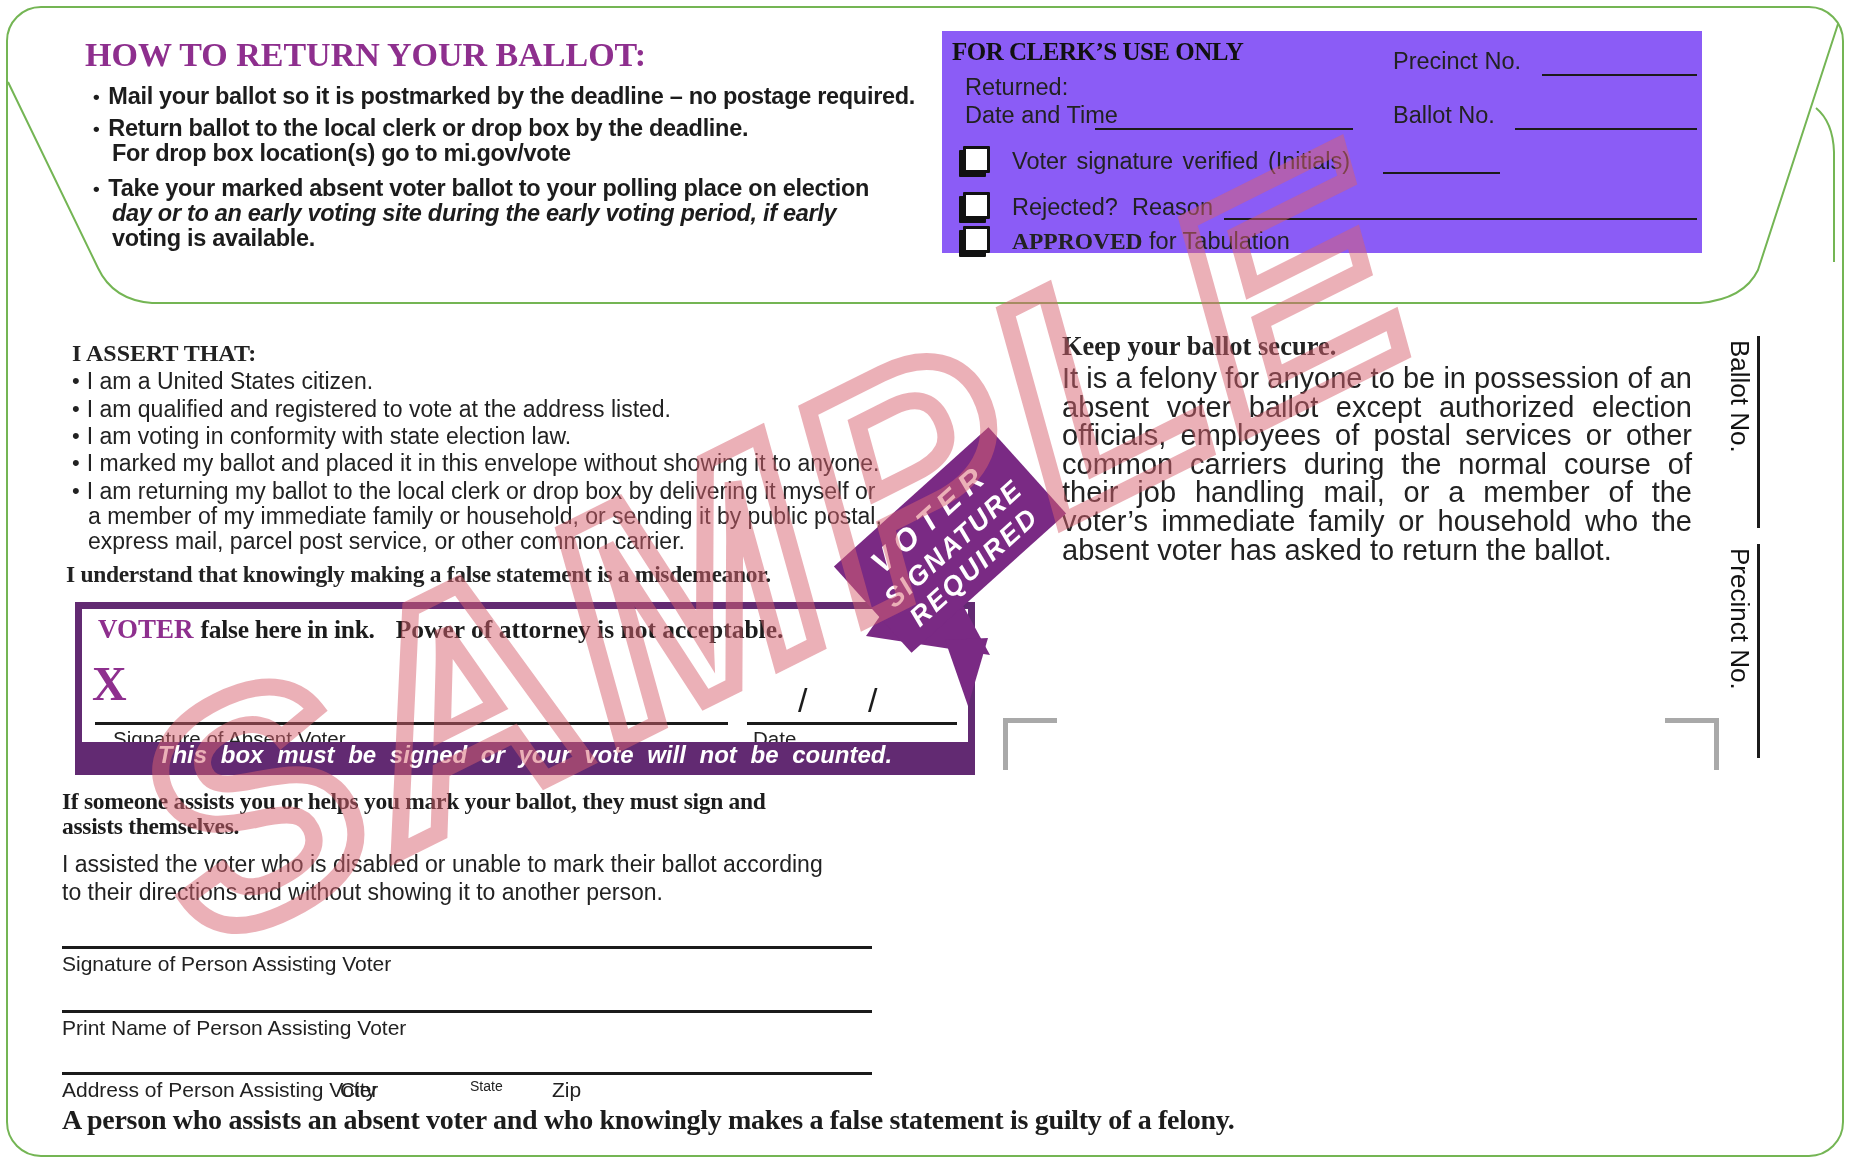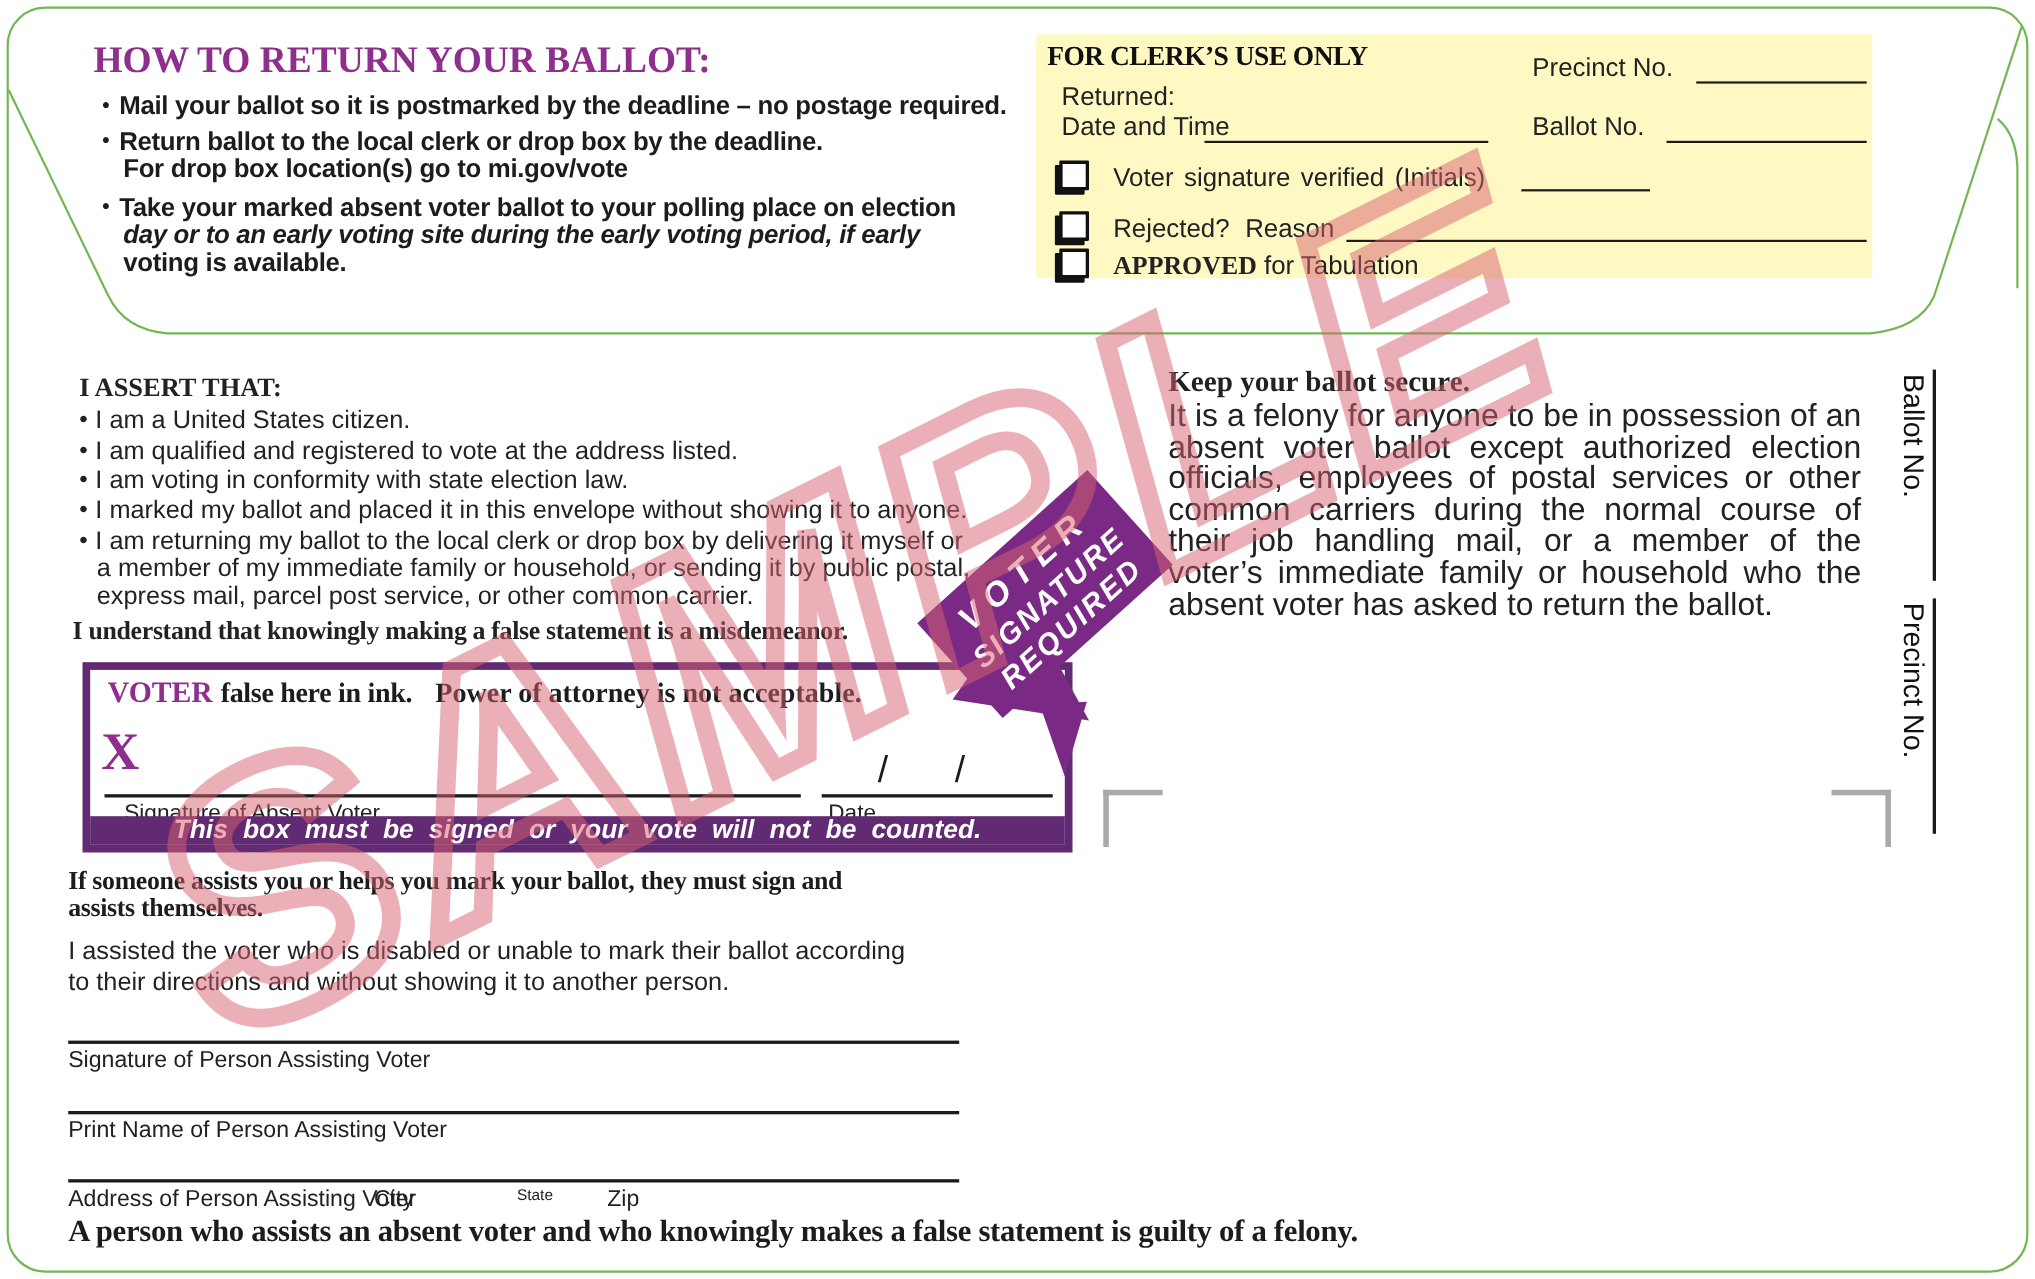--- a/index.html
+++ b/index.html
@@ -11,21 +11,21 @@
   
   .bl{display:flex;gap:9px;font-weight:bold;font-size:23.5px;line-height:25px;letter-spacing:-0.3px;white-space:nowrap;}
   .bl .dot{font-size:19px;line-height:25px;}
   
   .al{display:flex;gap:7px;font-size:23px;line-height:26px;white-space:nowrap;color:#222;}
   .al .dot{font-size:22px;}
   .line{position:absolute;background:#1b1b1b;height:2px;}
   .line3{position:absolute;background:#1b1b1b;height:3px;}
   .ulab{font-size:20.5px;color:#222;}
   
-  #clerkbox{left:942px;top:31px;width:760px;height:222px;background:#fef9c3;}
+  #clerkbox{left:942px;top:31px;width:760px;height:222px;background:#8b5cf6;}
   .ck{position:absolute;width:21px;height:21px;background:#fff;border:3px solid #111;
       box-shadow:-4px 4px 0 #111;border-radius:1px;}
   .clerktxt{font-size:23.5px;color:#222;white-space:nowrap;}
   
   #sigbox{left:75px;top:602px;width:900px;height:173px;border:7px solid #622a72;box-sizing:border-box;background:transparent;}
   #sigbar{position:absolute;left:0;right:0;bottom:0;height:26px;background:#622a72;
           color:#fff;font-weight:bold;font-style:italic;font-size:24px;line-height:26px;
           text-align:center;word-spacing:7px;white-space:nowrap;}
   .purple{color:#8e2f8e;}
   

